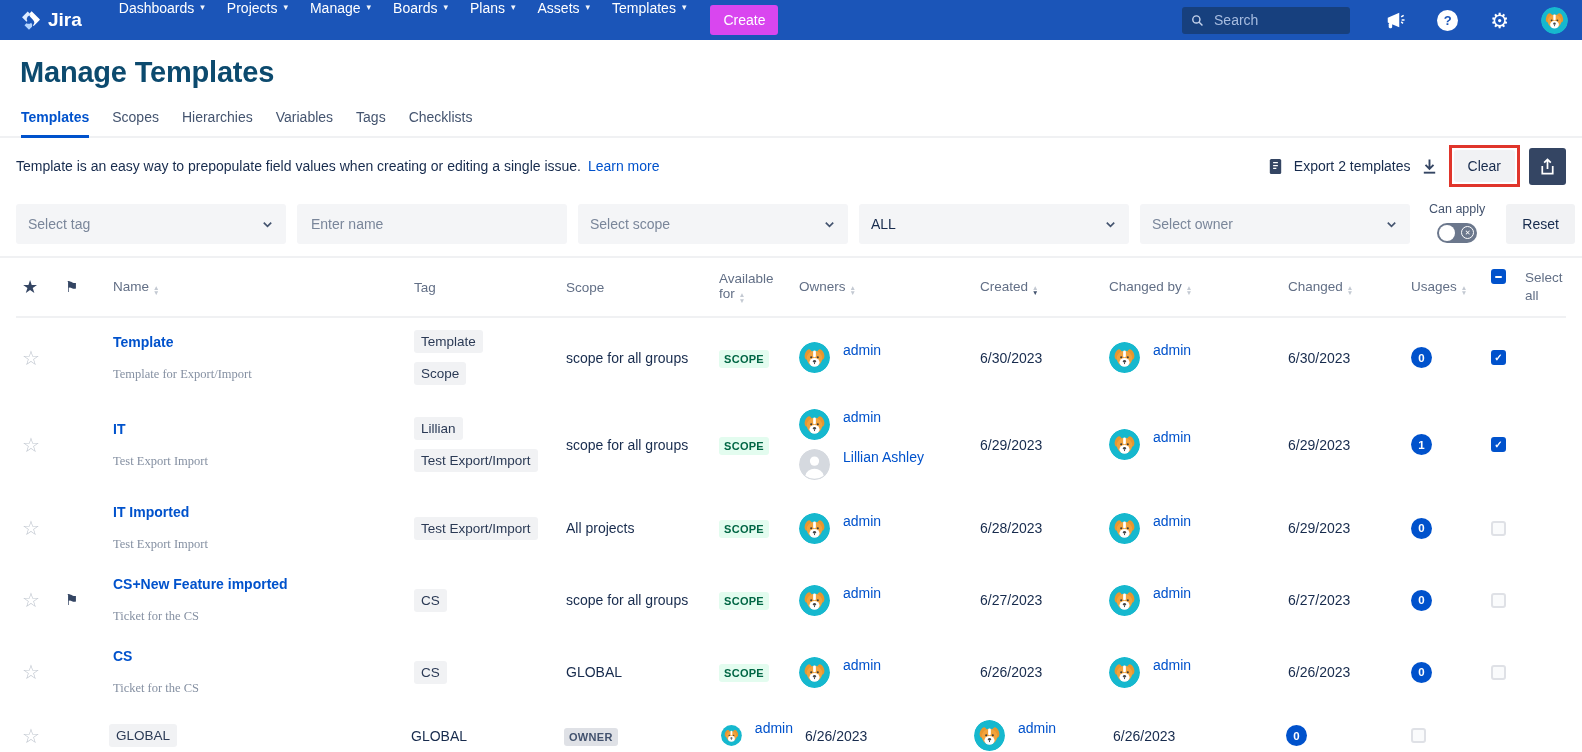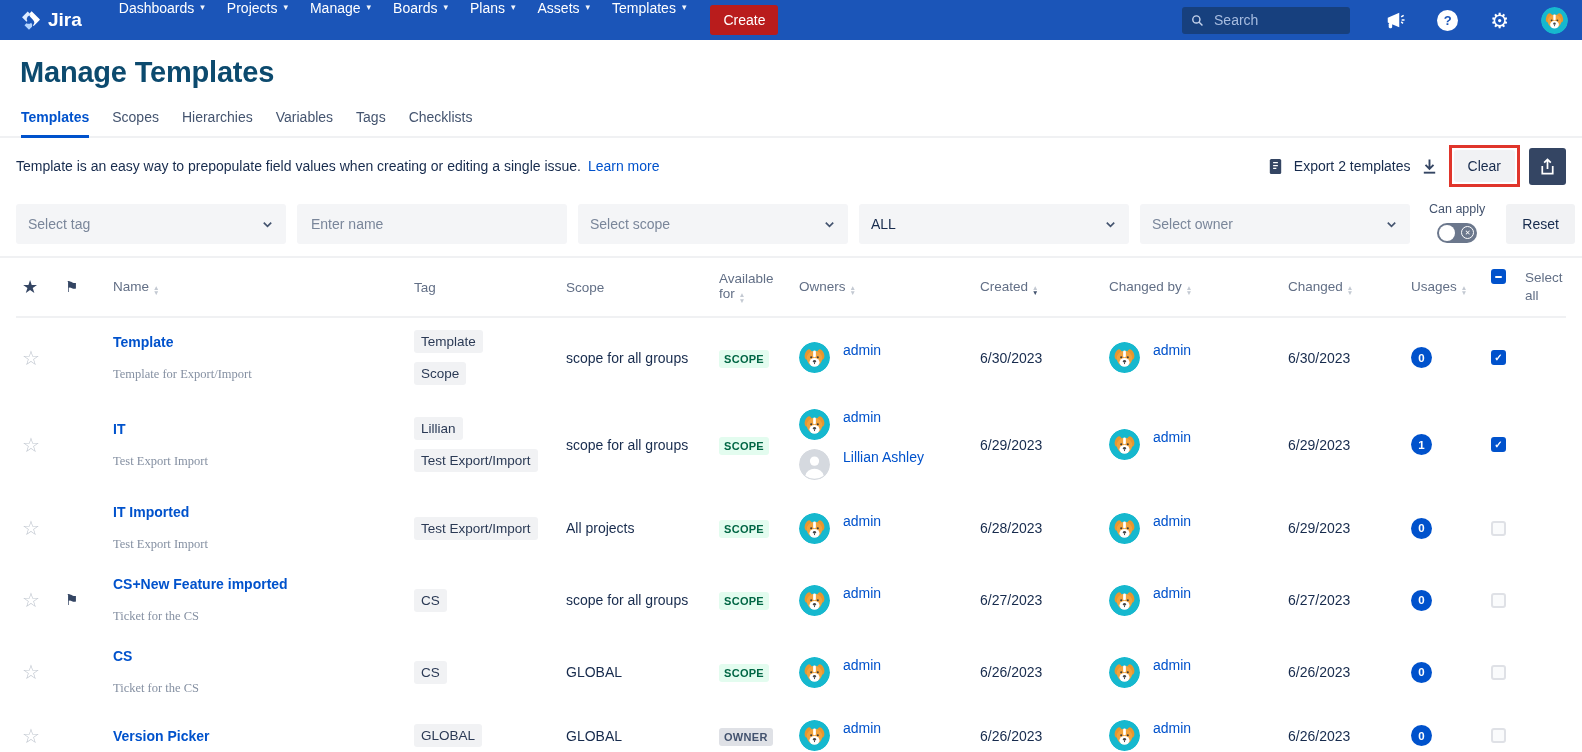--- a/index.html
+++ b/index.html
@@ -10,21 +10,21 @@
     font-family:"Liberation Sans", sans-serif;
   }
   a { color:#0052CC; text-decoration:none; cursor:pointer; }
 
   
   .navbar { height:40px; background:#1B55B8; display:flex; align-items:center; padding:0 14px; }
   .logo { display:flex; align-items:center; gap:6px; color:#fff; font-size:19px; font-weight:700; margin:0 26px 0 6px; cursor:pointer; }
   .nav-menu { display:flex; align-items:center; }
   .nav-item { color:#fff; font-size:14px; padding:0 11px; height:40px; display:flex; align-items:flex-start; gap:6px; cursor:pointer; white-space:nowrap; }
   .nav-caret { font-size:9px; opacity:.95; margin-top:2px; }
-  .create-btn { background:#b91c1c; color:#fff; border:none; border-radius:3px; font-family:inherit;
+  .create-btn { background:#d946ef; color:#fff; border:none; border-radius:3px; font-family:inherit;
                 font-size:14px; font-weight:500; padding:7px 13px; margin-left:13px; cursor:pointer; }
   .nav-right { margin-left:auto; display:flex; align-items:center; gap:32px; }
   .search-box { display:flex; align-items:center; gap:8px; background:#17407E; border-radius:3px; height:27px; width:168px; padding:0 9px; }
   .search-box input { background:transparent; border:none; outline:none; color:#fff; font-size:14px; width:100%; font-family:inherit; }
   .search-box input::placeholder { color:#A7BCE0; }
   .nav-icon { display:flex; align-items:center; justify-content:center; cursor:pointer; }
   .help-circle { width:21px; height:21px; border-radius:50%; background:#fff; color:#1B55B8; font-size:13px; font-weight:700;
                  display:flex; align-items:center; justify-content:center; }
   .gear-glyph { color:#fff; font-size:21px; line-height:1; }
   .avatar-svg { display:block; border-radius:50%; }
@@ -570,24 +570,20 @@
     <div class="c-usages">
           <span class="usage-badge">0</span>
         </div>
     <div class="c-select">
           <span class="checkbox"></span>
         </div>
   </div>
       <div class="tgrid trow">
     <div class="c-star"><span class="row-star">☆</span></div>
     <div class="c-flag"><span class="row-flag" style="visibility: hidden;">⚑</span></div>
-    <div class="c-name name-cell">
-      <a class="name-link">Version Picker</a>
-
-    </div>
     <div class="c-tag tags-cell">
           <span class="chip">GLOBAL</span>
         </div>
     <div class="c-scope scope-cell">GLOBAL</div>
     <div class="c-avail"><span class="badge badge-owner">OWNER</span></div>
     <div class="c-owners owners-cell">
           <div class="owner">
             <svg class="avatar-svg" width="31" height="31" viewBox="0 0 32 32">
     <circle cx="16" cy="16" r="16" fill="#16B8CE"></circle>
     <ellipse cx="9.5" cy="13" rx="3.4" ry="5.6" fill="#E8962E" transform="rotate(18 9.5 13)"></ellipse>

